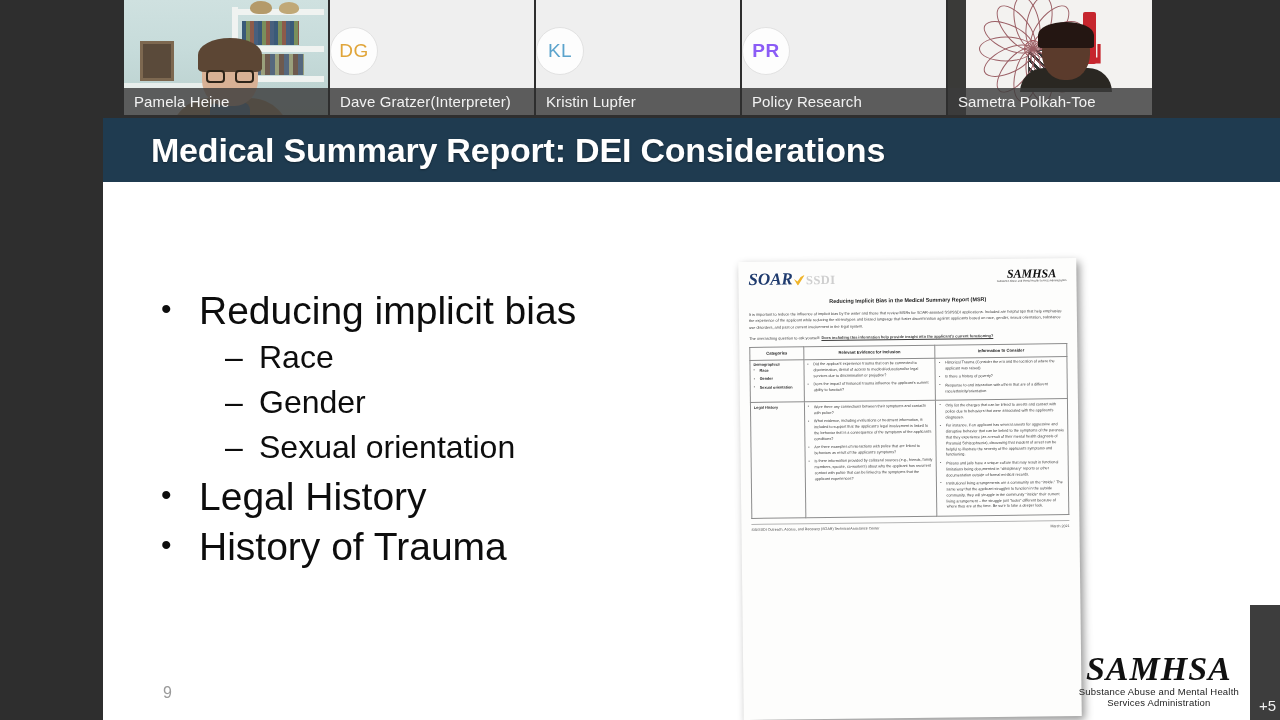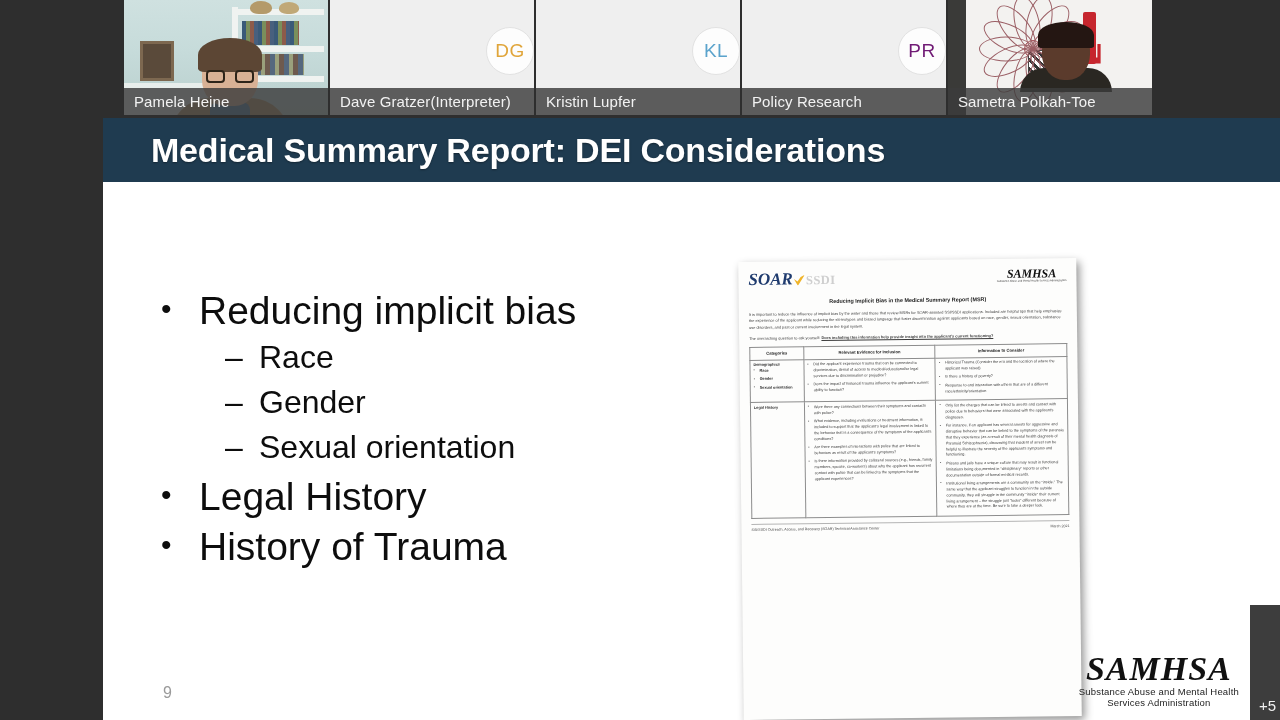--- a/index.html
+++ b/index.html
@@ -27,21 +27,21 @@
   .tile .namebar {
     position: absolute; left: 0; right: 0; bottom: 0; height: 27px;
     background: rgba(60,60,60,0.82);
     display: flex; align-items: center;
     padding-left: 10px;
   }
   .tile .namebar span {
     color: #f2f2f2; font-size: 15px; letter-spacing: .1px;
     white-space: nowrap; overflow: hidden; text-overflow: ellipsis;
   }
-  .avatar-wrap { position: absolute; inset: 0; background: #efefef; display:flex; align-items:center; justify-content:flex-end; }
+  .avatar-wrap { position: absolute; inset: 0; background: #efefef; display:flex; align-items:center; justify-content:flex-start; }
   .avatar {
     width: 48px; height: 48px; border-radius: 50%;
     background: #fdfdfd; border: 1px solid #e2e2e2;
     display: flex; align-items: center; justify-content: center;
     font-size: 19px; letter-spacing: .5px;
     margin-top: -14px;
   }
 
   
   .vid-pamela { background: linear-gradient(180deg,#cfe1e0 0%, #c6dbda 45%, #b9cfcd 100%); }
@@ -224,21 +224,21 @@
         </div>
       </div>
       <div class="namebar">
         <span>Kristin Lupfer</span>
       </div>
     </div>
 
     <div class="tile">
       <div class="avatar-wrap">
         <div class="avatar">
-          <span id="av-pr" style="color: #701a75;">PR</span>
+          <span id="av-pr" style="color: #8b5cf6; font-weight: bold;">PR</span>
         </div>
       </div>
       <div class="namebar">
         <span>Policy Research</span>
       </div>
     </div>
 
     <div class="tile">
       <div class="video vid-sametra">
         <div class="wallL"></div>

